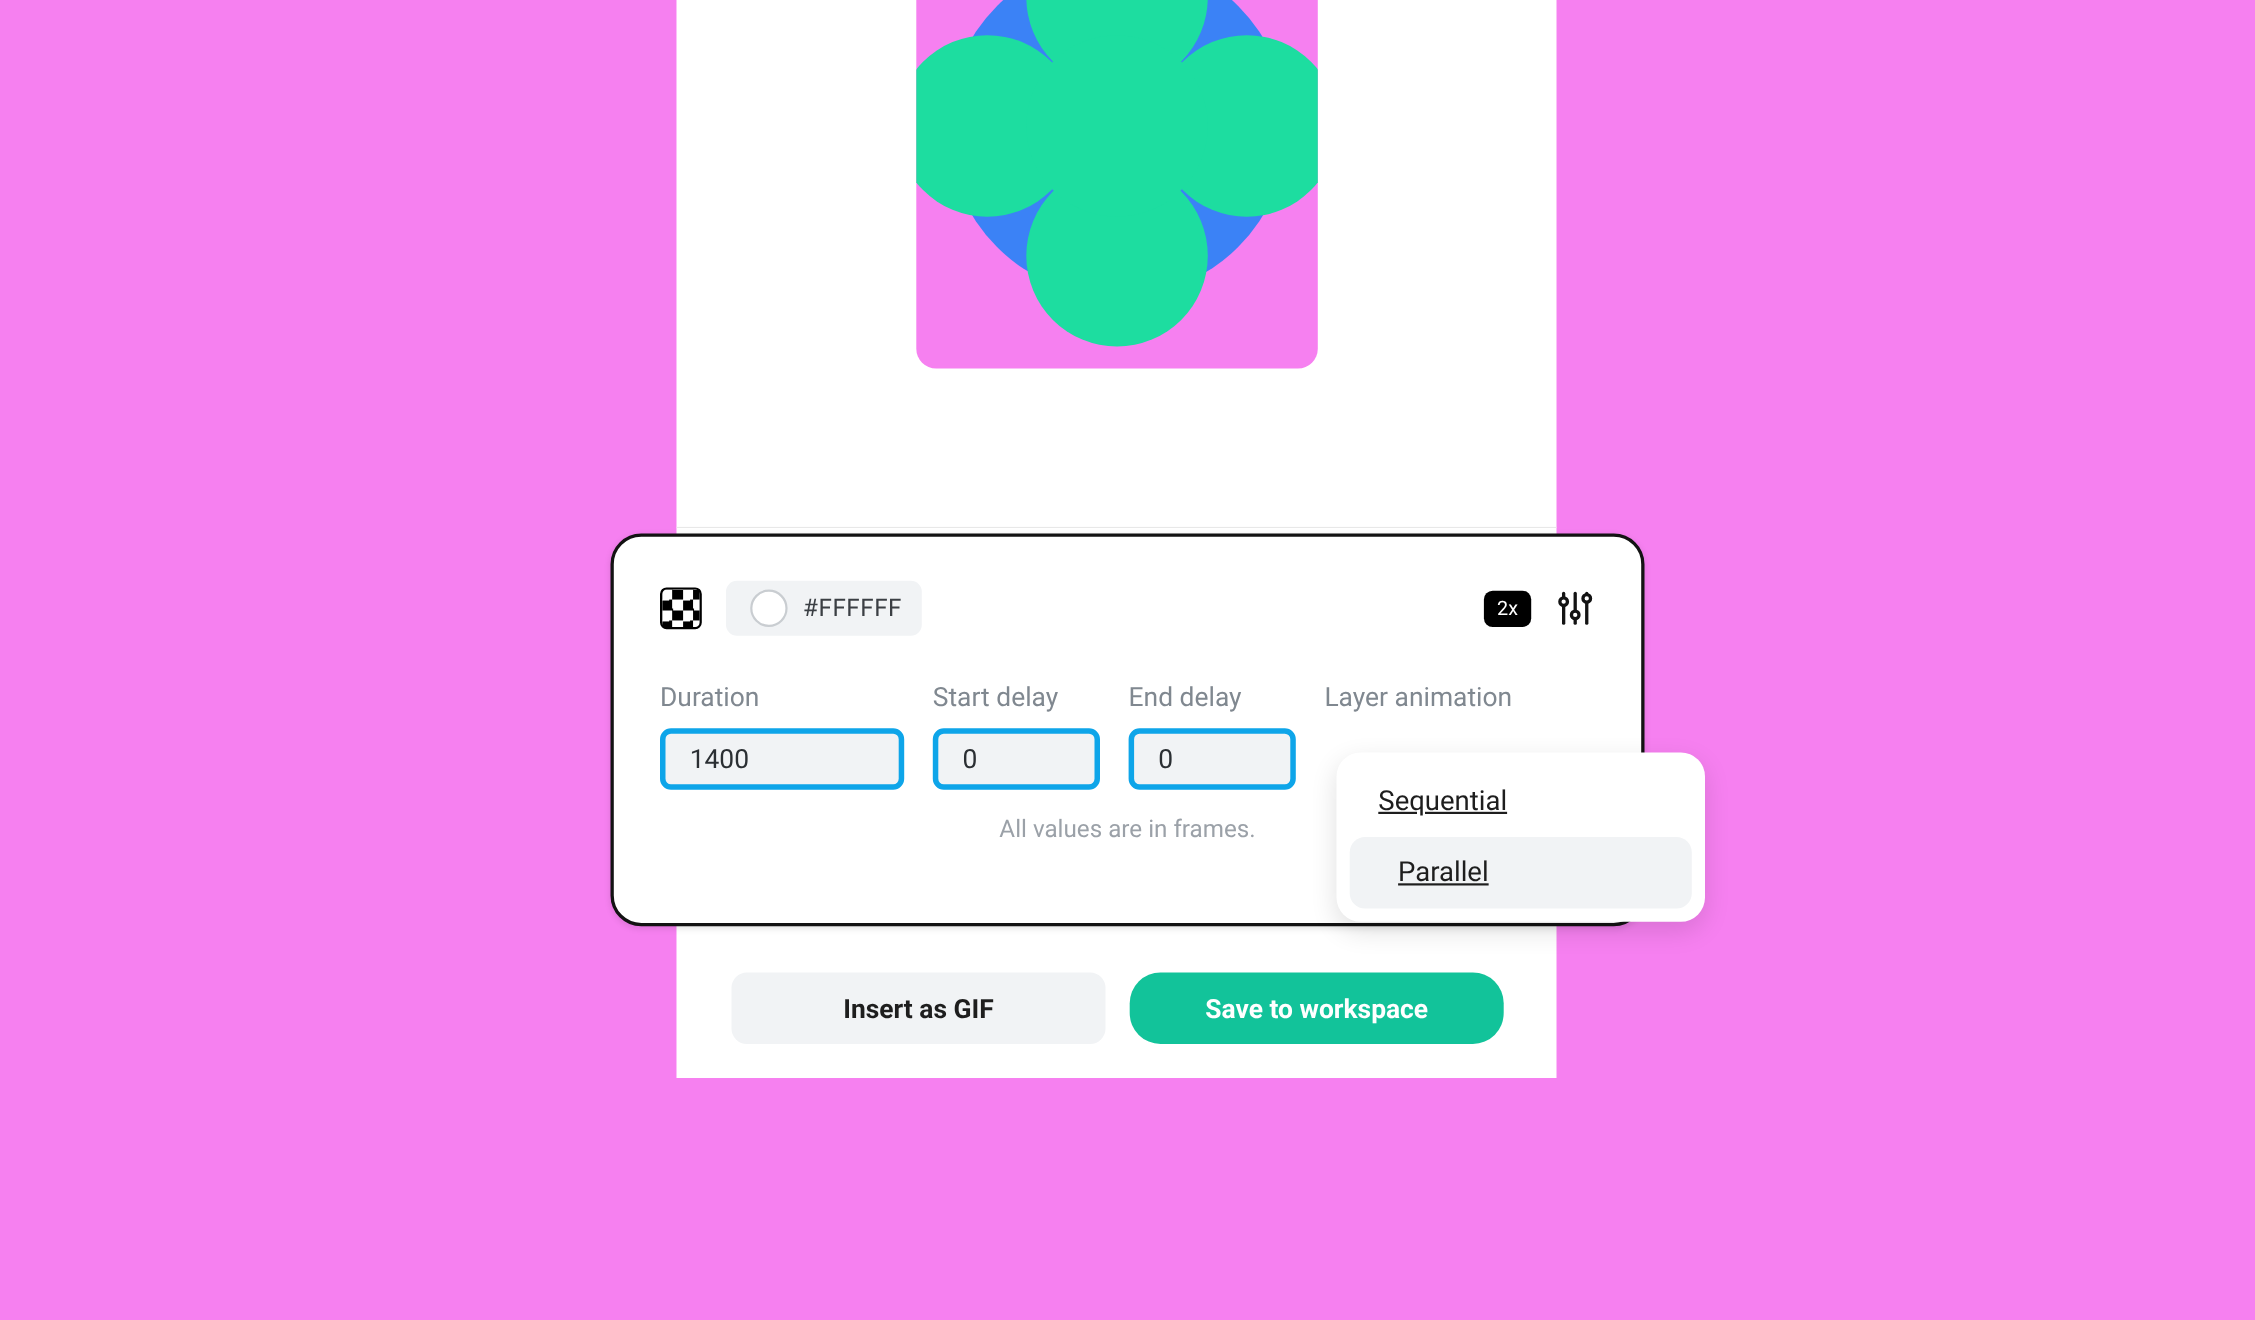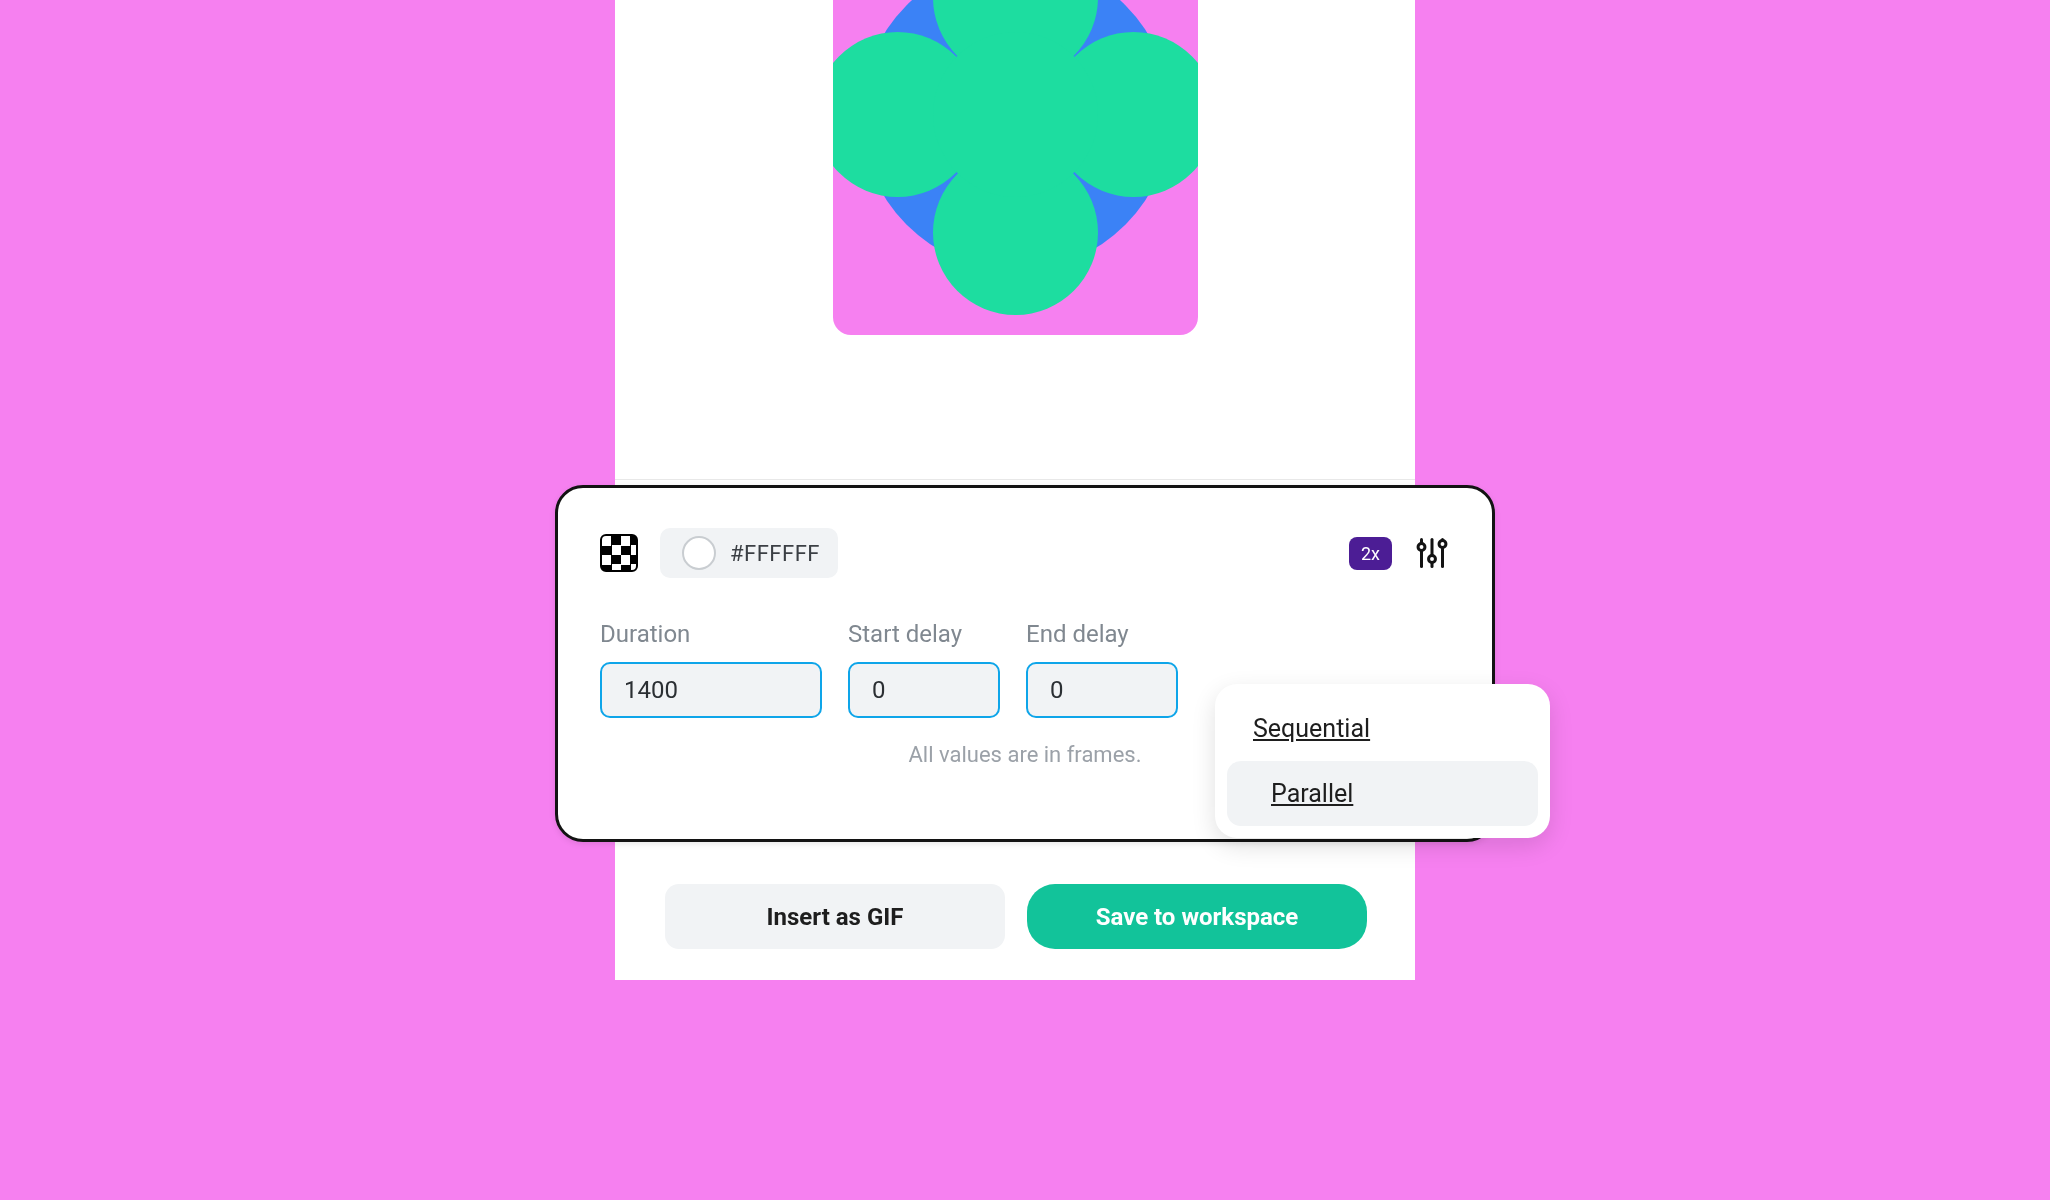--- a/index.html
+++ b/index.html
@@ -104,38 +104,38 @@
       color: #3b3f44;
       letter-spacing: 0.5px;
     }
     .right-controls {
       margin-left: auto;
       display: flex;
       align-items: center;
       gap: 22px;
     }
     .scale-badge {
-      background: #4c1d95;
+      background: #000000;
       color: #fff;
       font-size: 18px;
       padding: 6px 12px;
       border-radius: 8px;
     }
     .sliders-icon { width: 36px; height: 36px; }
 
     .fields-row {
       margin-top: 42px;
       display: flex;
       gap: 26px;
     }
     .field-group { display: flex; flex-direction: column; gap: 14px; }
     .field-label { font-size: 24px; color: #808890; }
     .field-input {
       background: #F1F3F5;
-      border: 2px solid #0ea5e9;
+      border: 5px solid #0ea5e9;
       border-radius: 10px;
       height: 56px;
       padding: 0 22px;
       font-size: 24px;
       color: #2b2f33;
     }
     .w-duration { width: 222px; }
     .w-small { width: 152px; }
 
     .hint { margin-top: 24px; font-size: 22px; color: #9ba1a8; text-align: center; }
@@ -224,20 +224,23 @@
       <input class="field-input w-duration" value="1400" style="">
     </div>
     <div class="field-group">
       <span class="field-label">Start delay</span>
       <input class="field-input w-small" value="0" style="">
     </div>
     <div class="field-group">
       <span class="field-label">End delay</span>
       <input class="field-input w-small" value="0" style="">
     </div>
+    <div class="field-group">
+      <span class="field-label">Layer animation</span>
+    </div>
   </div>
 
   <div class="hint">All values are in frames.</div>
 </div>
 
 <div class="dropdown-menu">
   <div class="menu-item">
     <span>Sequential</span>
   </div>
   <div class="menu-item selected">

